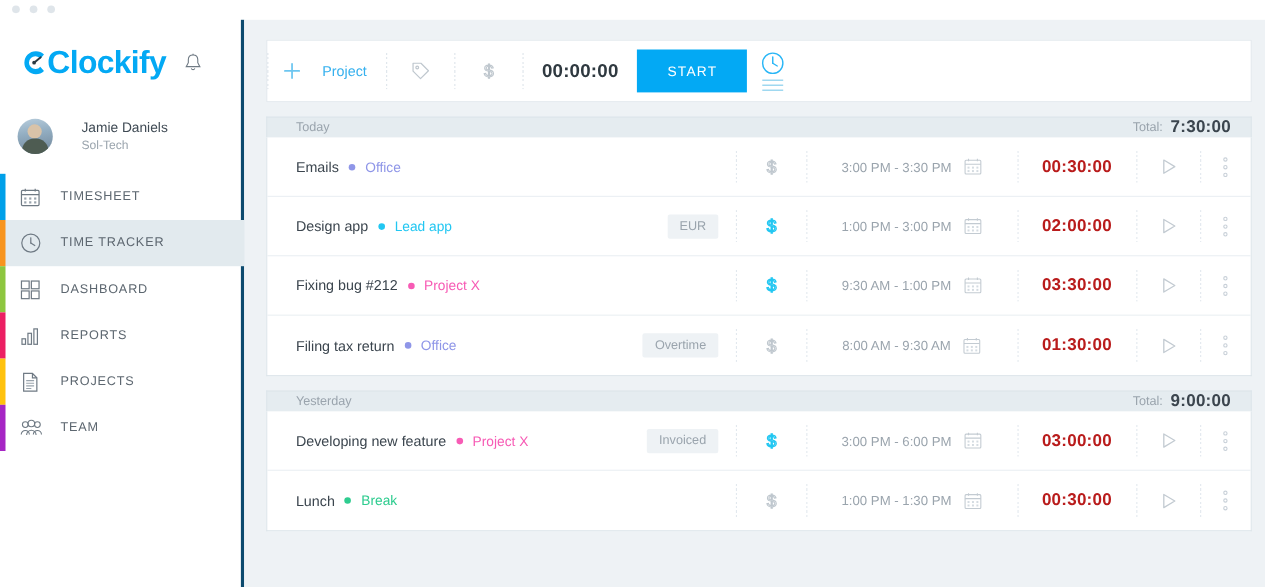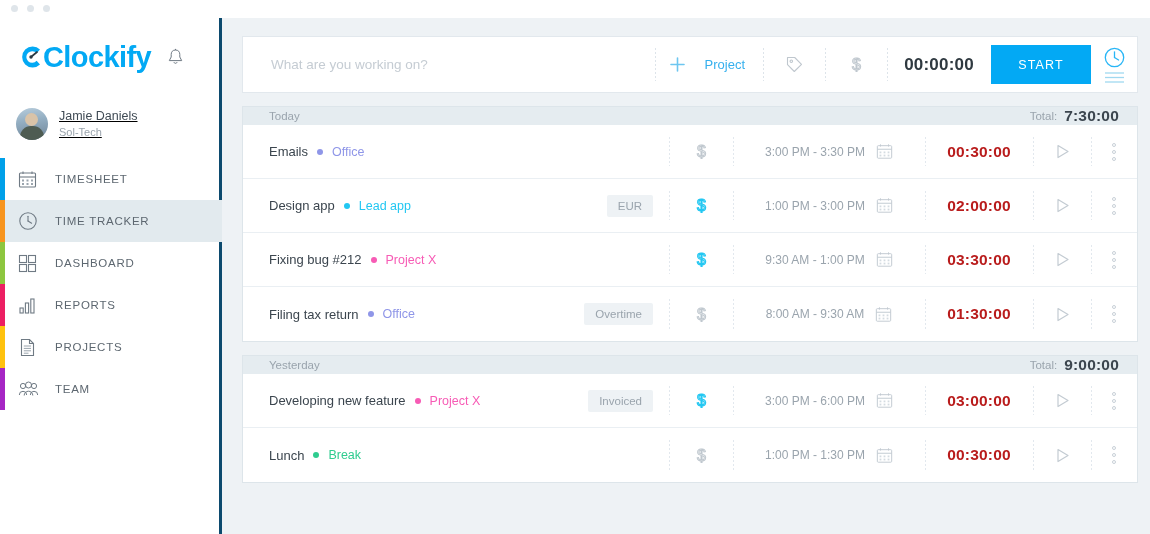--- a/index.html
+++ b/index.html
@@ -50,21 +50,21 @@
   .avatar::before {
     content:""; position:absolute; left:9px; top:5px;
     width:13px; height:13px; border-radius:50%;
     background:#d9c3a8;
   }
   .avatar::after {
     content:""; position:absolute; left:4px; top:18px;
     width:24px; height:18px; border-radius:11px 11px 0 0;
     background:#4e5c52;
   }
-  .usertext { margin-left: 11px; text-decoration: underline; }
+  .usertext { margin-left: 26px; }
   .uname { font-size: 12.5px; color: #3f4a54; line-height: 15px; }
   .uorg { font-size: 11px; color: #9aa4ad; line-height: 14px; margin-top: 1px; }
 
   .nav { position: absolute; left: 0; top: 140px; width: 222px; }
   .navitem {
     position: relative; display: flex; align-items: center;
     height: 42px; padding-left: 18px; cursor: pointer;
   }
   .navitem .bar {
     position: absolute; left: 0; top: 0; width: 5px; height: 42px;
@@ -306,23 +306,20 @@
         </span>
         <span class="navlabel">TEAM</span>
       </div>
 
     </div>
   </div>
 
   <div class="main">
 
     <div class="timerbar">
-      <div class="timer-input">
-        <input type="text" placeholder="What are you working on?" style="">
-      </div>
 
       <div class="tb-cell tb-project divl">
         <svg width="17" height="17" viewBox="0 0 17 17">
           <line x1="8.5" y1="2" x2="8.5" y2="15" stroke="#6dc6f0" stroke-width="1.6" stroke-linecap="round"></line>
           <line x1="2" y1="8.5" x2="15" y2="8.5" stroke="#6dc6f0" stroke-width="1.6" stroke-linecap="round"></line>
         </svg>
         <span class="plabel">Project</span>
       </div>
 
       <div class="tb-cell tb-tag divl">

